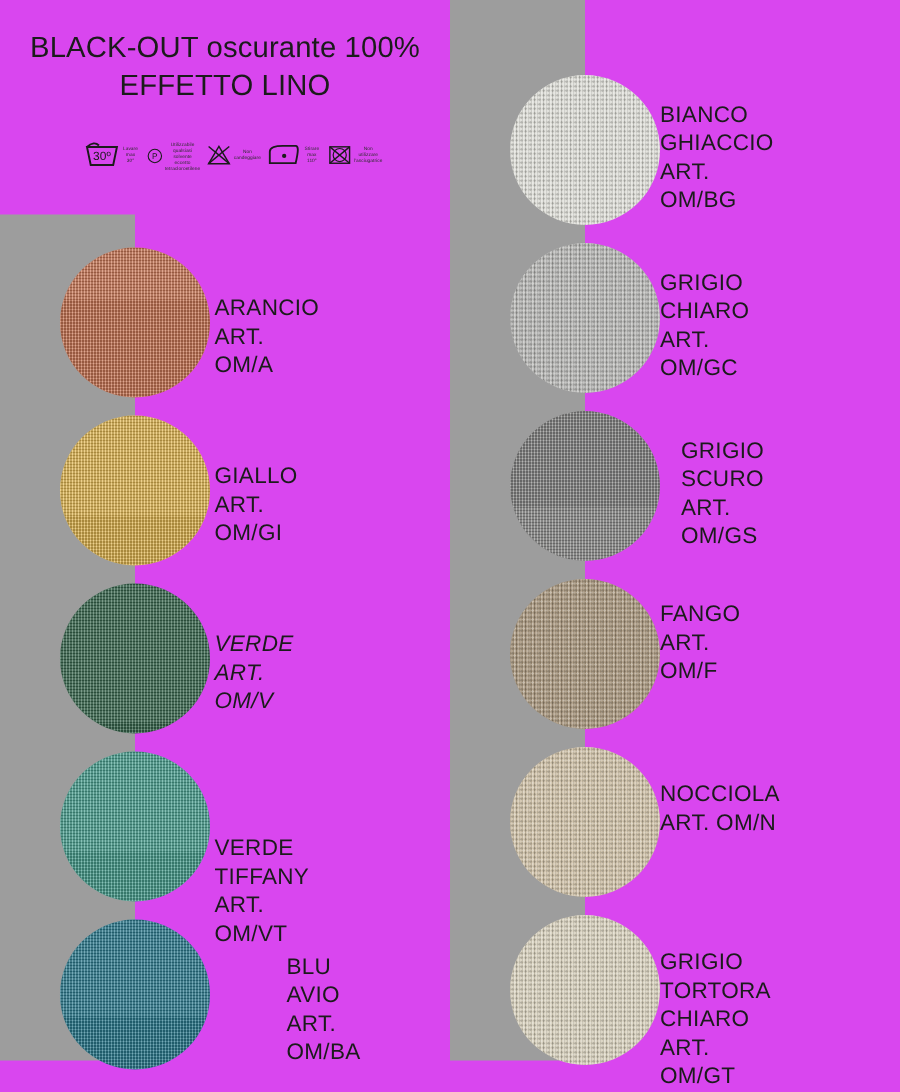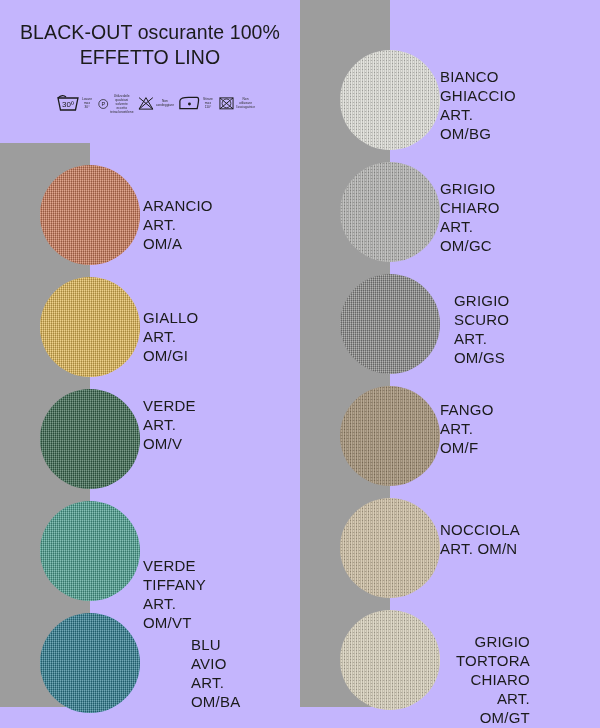--- a/index.html
+++ b/index.html
@@ -8,21 +8,21 @@
     background: #ffffff;
   }
   body {
     font-family: "Liberation Sans", sans-serif;
   }
 
   #page {
     position: relative;
     width: 600px;
     height: 728px;
-    background: #c4b5fd;
+    background: #d946ef;
     overflow: hidden;
   }
 
   
   .grey-panel {
     position: absolute;
     background: #9d9d9d;
   }
   #grey-left  { left: 0px;   top: 143px; width: 90px;  height: 564px; }
   #grey-right { left: 300px; top: 0px;   width: 90px;  height: 707px; }
@@ -200,21 +200,21 @@
       <div class="swatch" style="left: 0px; top: 0px;">
         <div class="disc" style="left: 40px; top: 277px; width: 100px; height: 100px; background: rgb(230, 187, 83);">
           <div class="tex weave"></div>
         </div>
         <div class="label" style="left: 143px; top: 308px;">GIALLO ART. OM/GI</div>
       </div>
       <div class="swatch" style="left: 0px; top: 0px;">
         <div class="disc" style="left: 40px; top: 389px; width: 100px; height: 100px; background: rgb(57, 105, 79);">
           <div class="tex weave"></div>
         </div>
-        <div class="label" style="left: 143px; top: 396px;">VERDE ART. OM/V</div>
+        <div class="label" style="left: 143px; top: 420px; font-style: italic;">VERDE ART. OM/V</div>
       </div>
       <div class="swatch" style="left: 0px; top: 0px;">
         <div class="disc" style="left: 40px; top: 501px; width: 100px; height: 100px; background: rgb(74, 163, 146);">
           <div class="tex weave"></div>
         </div>
         <div class="label" style="left: 143px; top: 523px; margin-top: 33px;">VERDE TIFFANY
 ART. OM/VT</div>
       </div>
       <div class="swatch" style="left: 0px; top: 0px;">
         <div class="disc" style="left: 40px; top: 613px; width: 100px; height: 100px; background: rgb(45, 126, 147);">
@@ -254,18 +254,18 @@
         <div class="disc" style="left: 340px; top: 498px; width: 100px; height: 100px; background: rgb(205, 191, 165);">
           <div class="tex speckle"></div>
         </div>
         <div class="label" style="left: 440px; top: 520px;">NOCCIOLA
 ART. OM/N</div>
       </div>
       <div class="swatch" style="left: 0px; top: 0px;">
         <div class="disc" style="left: 340px; top: 610px; width: 100px; height: 100px; background: rgb(214, 207, 187);">
           <div class="tex speckle"></div>
         </div>
-        <div class="label" style="left: 456px; top: 632px; text-align: right;">GRIGIO TORTORA
+        <div class="label" style="left: 440px; top: 632px;">GRIGIO TORTORA
 CHIARO  ART. OM/GT</div>
       </div>
     </div>
 
 </div>
 
 </body></html>

